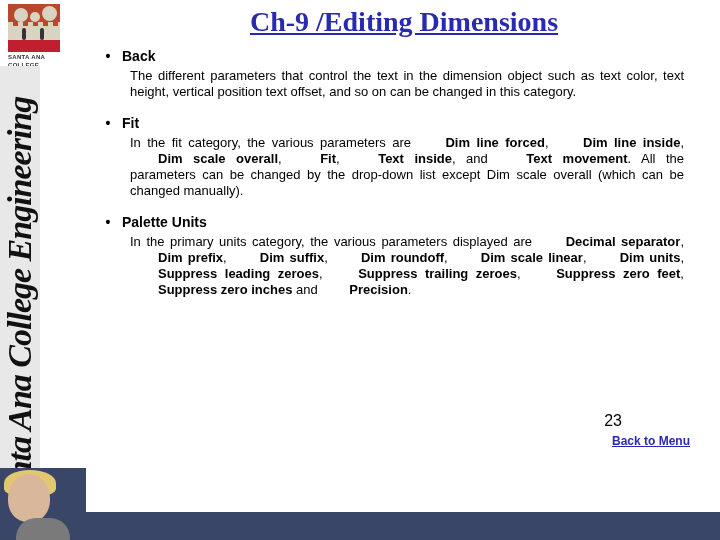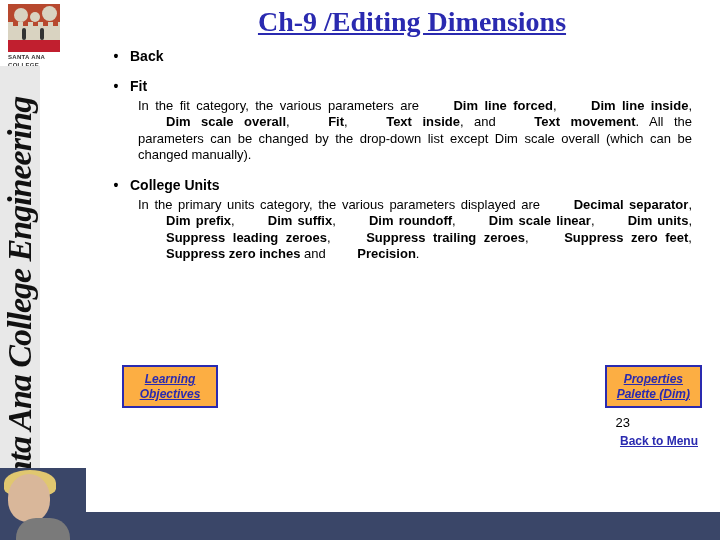--- a/index.html
+++ b/index.html
@@ -55,21 +55,21 @@
   }
   .photo .hair {
     position:absolute; left:4px; top:2px; width:52px; height:26px;
     background:#e0c770; border-radius:50% 50% 30% 30%;
   }
   .photo .body {
     position:absolute; left:16px; bottom:0; width:54px; height:22px;
     background:#7a7a7a; border-radius:20px 20px 0 0;
   }
   .content {
-    position:absolute; left:94px; top:0; width:620px; height:454px;
+    position:absolute; left:86px; top:0; width:620px; height:454px;
   }
   .title {
     font-family:"Times New Roman", serif;
     font-size:28px; font-weight:bold;
     color:#2a2ab0;
     text-align:center;
     text-decoration:underline;
     margin:6px 0 10px 16px;
   }
   .bullet-block { margin:0 18px 14px 8px; }
@@ -97,21 +97,21 @@
     border:2px solid #2a2ab0;
     font-size:12px; font-style:italic; font-weight:bold;
     color:#2a2ab0;
     text-align:center;
     text-decoration:underline;
     line-height:1.2;
     cursor:pointer;
   }
   .pagenum {
     position:absolute; right:84px; bottom:24px;
-    font-size:13px; color:#000;
+    font-size:16px; color:#000;
   }
   .back-link {
     position:absolute; right:16px; bottom:6px;
     font-size:12px; font-weight:bold;
     color:#2a2ab0; text-decoration:underline;
     cursor:pointer;
   }
   .footer-bar {
     position:absolute; left:86px; bottom:0; width:634px; height:28px;
     background:#3a4668;
@@ -150,43 +150,34 @@
 <div class="footer-bar"></div>
 
 <div class="content">
   <div class="title">Ch-9 /Editing Dimensions</div>
   <div id="sections">
       <div class="bullet-block">
         <div class="bullet-head">
           <span class="bullet-dot">•</span>
           <span>Back</span>
         </div>
+        <div class="body-text"><span>The different parameters that control the text in the dimension object such as text color, text height, vertical position text offset, and so on can be changed in this category.</span></div>
       </div>
       <div class="bullet-block">
         <div class="bullet-head">
           <span class="bullet-dot">•</span>
           <span>Fit</span>
         </div>
         <div class="body-text"><span>In the fit category, the various parameters are </span><b>Dim line forced</b><span>, </span><b>Dim line inside</b><span>, </span><b>Dim scale overall</b><span>, </span><b>Fit</b><span>, </span><b>Text inside</b><span>, and </span><b>Text movement</b><span>. All the parameters can be changed by the drop-down list except Dim scale overall (which can be changed manually).</span></div>
       </div>
       <div class="bullet-block">
         <div class="bullet-head">
           <span class="bullet-dot">•</span>
-          <span>College Units</span>
+          <span>Palette Units</span>
         </div>
         <div class="body-text"><span>In the primary units category, the various parameters displayed are </span><b>Decimal separator</b><span>, </span><b>Dim prefix</b><span>, </span><b>Dim suffix</b><span>, </span><b>Dim roundoff</b><span>, </span><b>Dim scale linear</b><span>, </span><b>Dim units</b><span>, </span><b>Suppress leading zeroes</b><span>, </span><b>Suppress trailing zeroes</b><span>, </span><b>Suppress zero feet</b><span>, </span><b>Suppress zero inches</b><span> and </span><b>Precision</b><span>.</span></div>
       </div>
     </div>
 
-  <div class="nav-buttons">
-    <div class="nav-btn">
-      <span>Learning</span><br>
-      <span>Objectives</span>
-    </div>
-    <div class="nav-btn">
-      <span>Properties</span><br>
-      <span>Palette (Dim)</span>
-    </div>
-  </div>
 
   <div class="pagenum">23</div>
   <a class="back-link">Back to Menu</a>
 </div>
 
 </body></html>

